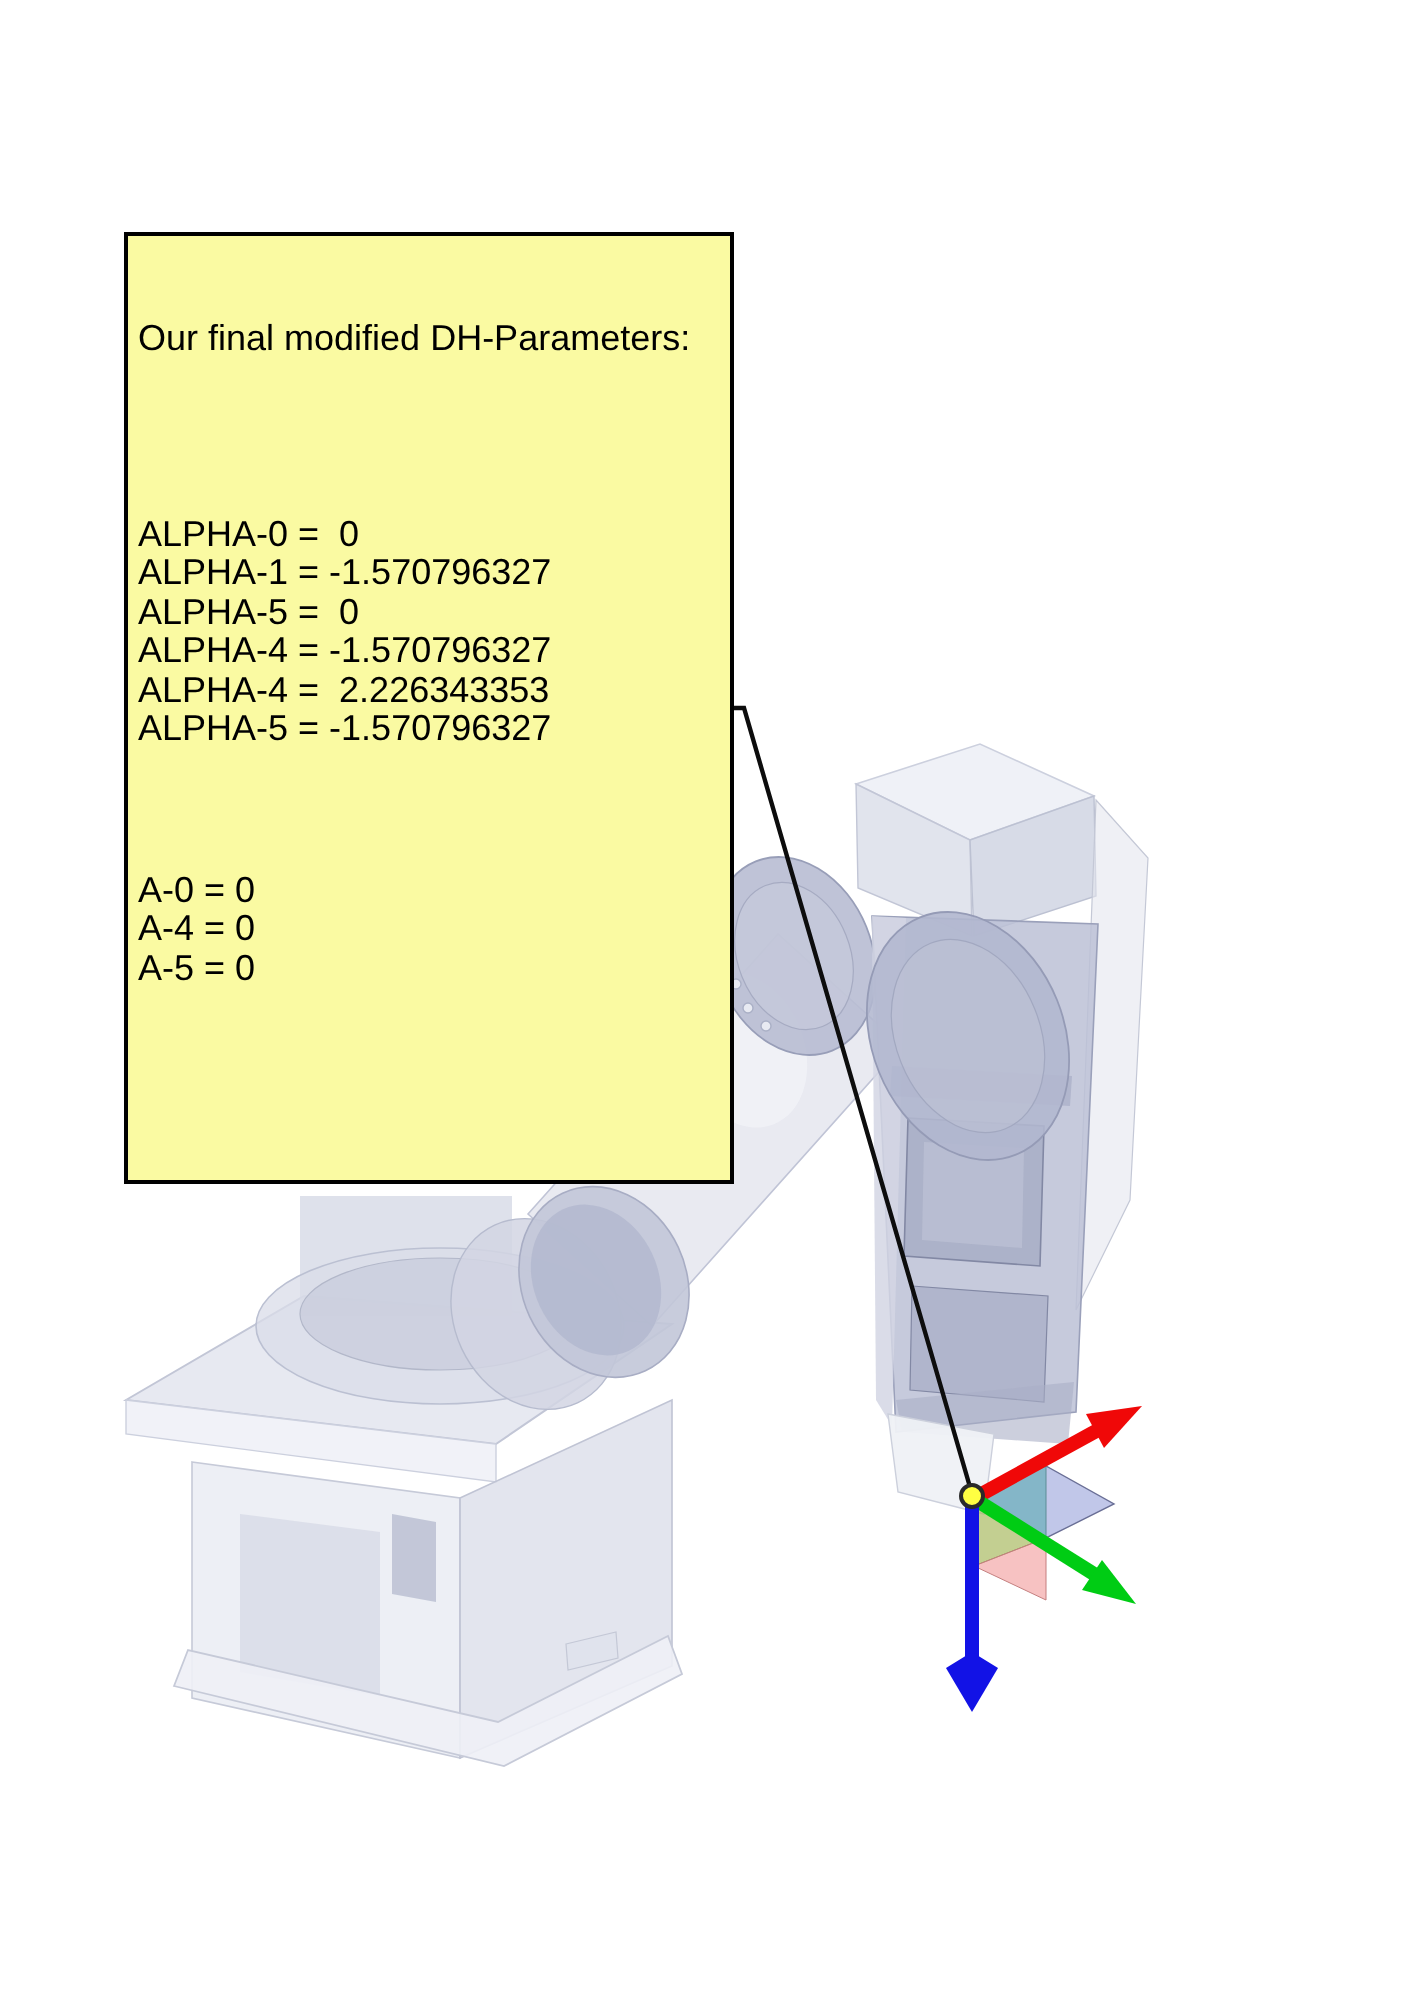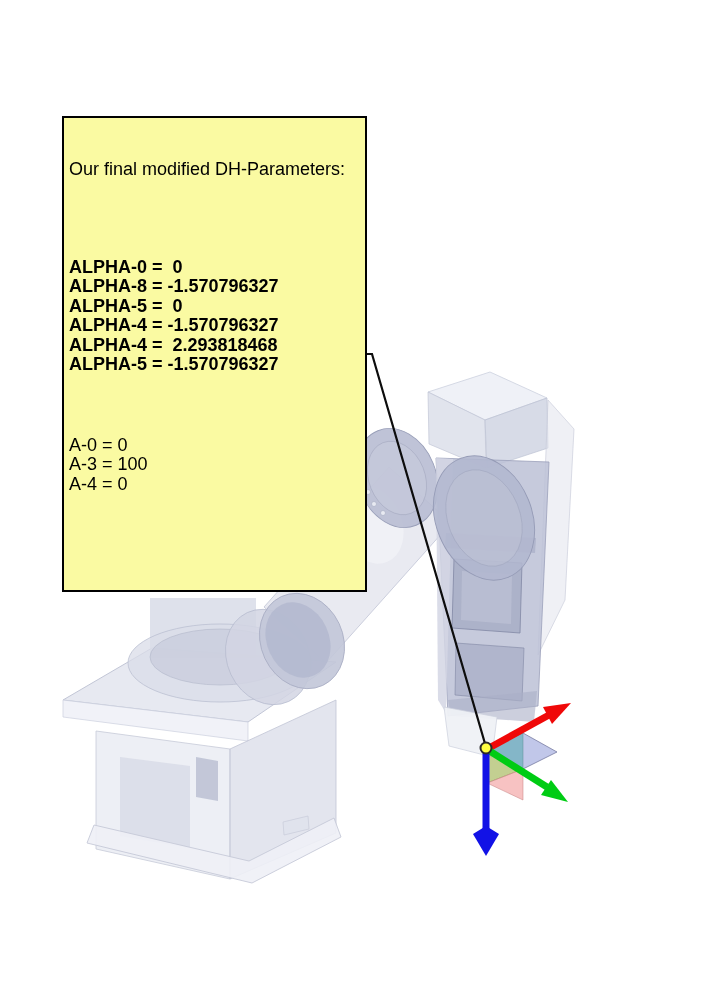--- a/index.html
+++ b/index.html
@@ -20,21 +20,21 @@
     box-sizing:content-box;
     color:#000000;
     font-size:18px;
     line-height:19.5px;
     white-space:pre;
     padding-left:5px;
     overflow:hidden;
   }
   #annotation-box .ttl{margin-top:3px;}
   .pblock div{white-space:pre;}
-  #alpha-block{margin-top:39px;font-weight:bold;}
+  #alpha-block{margin-top:39px;}
   #a-block{margin-top:22px;}
 </style>
 </head>
 <body>
 
 <div id="stage">
 
   <svg id="scene-svg" width="702" height="1000" viewBox="0 0 702 1000">
 
     <g>
@@ -114,18 +114,18 @@
       <g>
         <line x1="486" y1="750" x2="486" y2="832" stroke-width="7" stroke="#1212e6"></line>
         <polygon points="486,856 473,834 486,826 499,834" fill="#1212e6"></polygon>
       </g>
       <circle cx="486" cy="748" r="5.5" stroke="#2a2a2a" stroke-width="2" fill="#ffff42"></circle>
     </g>
   </svg>
 
   <div id="annotation-box">
     <div class="ttl">Our final modified DH-Parameters:</div>
-    <div id="alpha-block" class="pblock"><div>ALPHA-0 =  0</div><div>ALPHA-8 = -1.570796327</div><div>ALPHA-5 =  0</div><div>ALPHA-4 = -1.570796327</div><div>ALPHA-4 =  2.293818468</div><div>ALPHA-5 = -1.570796327</div></div>
-    <div id="a-block" class="pblock"><div>A-0 = 0</div><div>A-3 = 100</div><div>A-4 = 0</div></div>
+    <div id="alpha-block" class="pblock"><div>ALPHA-0 =  0</div><div>ALPHA-1 = -1.570796327</div><div>ALPHA-5 =  0</div><div>ALPHA-4 = -1.570796327</div><div>ALPHA-4 =  2.226343353</div><div>ALPHA-5 = -1.570796327</div></div>
+    <div id="a-block" class="pblock"><div>A-0 = 0</div><div>A-4 = 0</div><div>A-5 = 0</div></div>
     
   </div>
 
 </div>
 
 </body></html>

